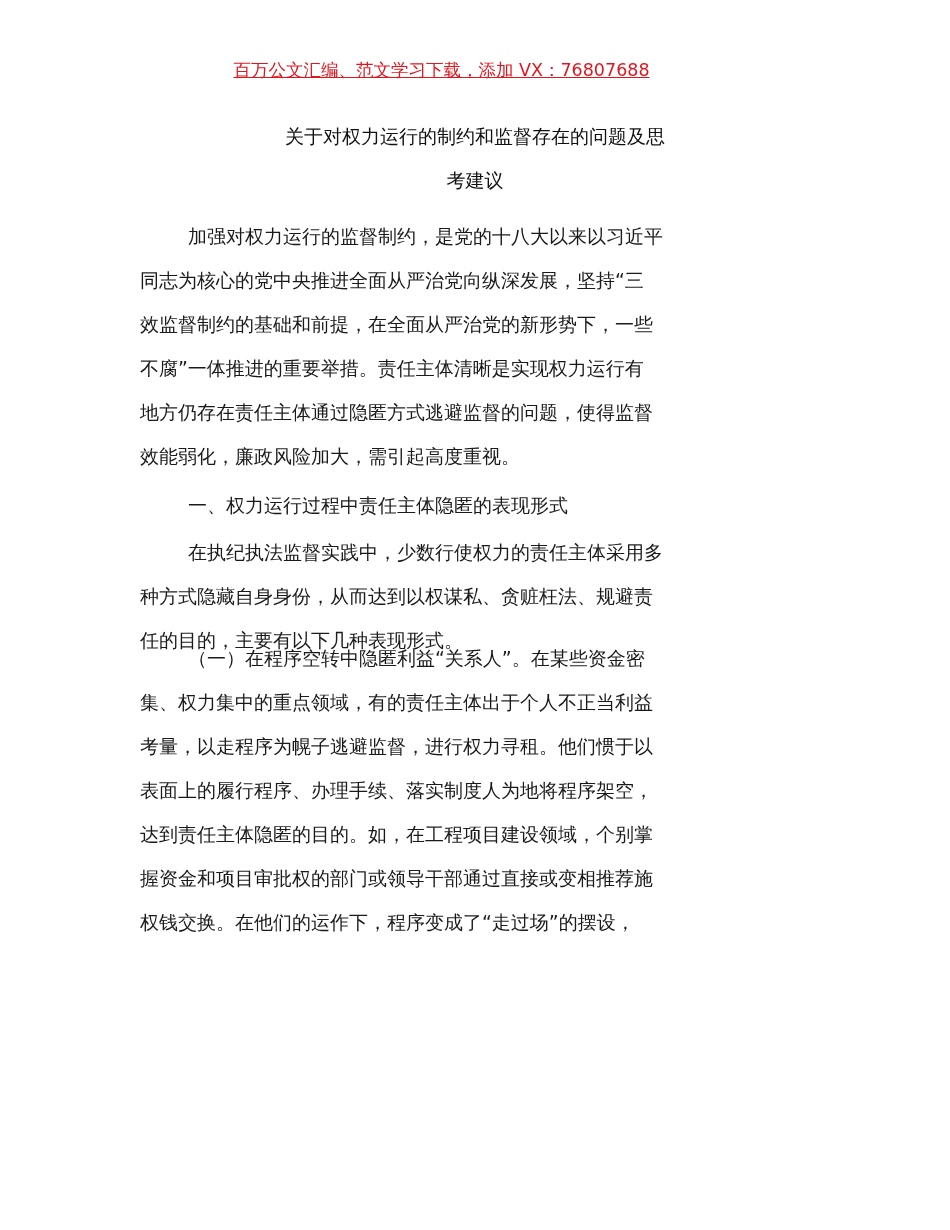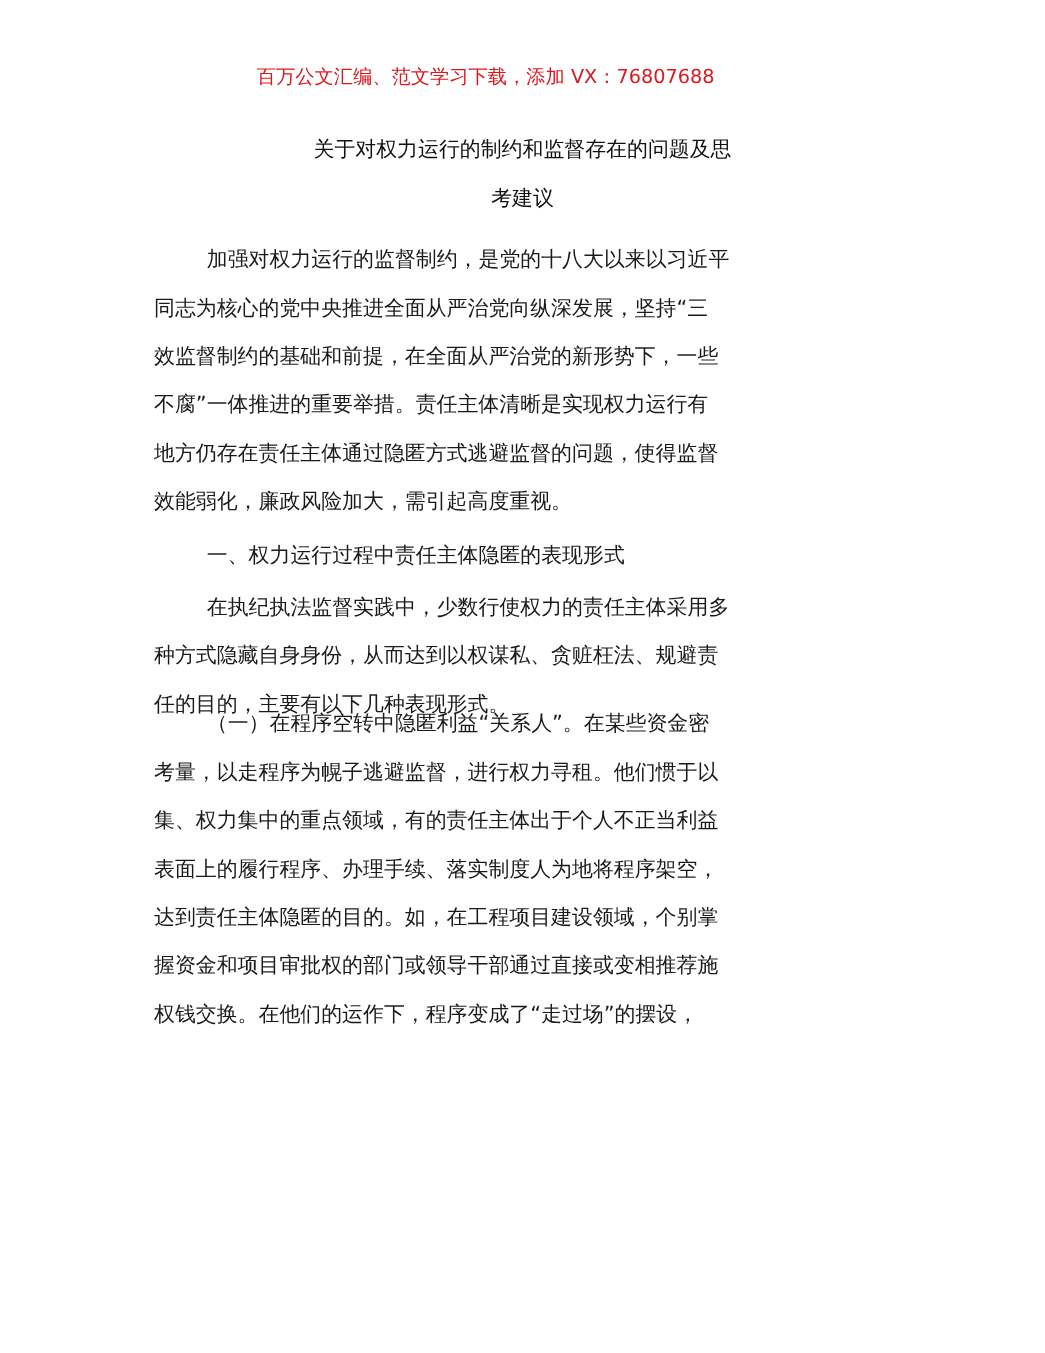--- a/index.html
+++ b/index.html
@@ -1,19 +1,19 @@
 <!DOCTYPE html>
 <html><head>
 <meta charset="utf-8">
 <style>
   html, body { margin: 0; padding: 0; background: #ffffff; }
   body { width: 950px; height: 1230px; position: relative; overflow: hidden;
          font-family: "DejaVu Sans", "Liberation Sans", sans-serif; color: #1a1a1a; }
   .header { position: absolute; top: 58px; left: 0; width: 883px; text-align: center;
-            font-size: 17.5px; line-height: 24px; color: #e0161e; letter-spacing: 0px; }
+            font-size: 17.5px; line-height: 24px; color: #e0161e; letter-spacing: 0px; text-decoration: underline; }
   .title { position: absolute; top: 114px; left: 140px; width: 670px; text-align: center;
            font-size: 30px; line-height: 44px; color: #111; }
   .title .line { display: block; white-space: nowrap; }
   .body { position: absolute; left: 140px; width: 672px; }
   .line { display: block; white-space: nowrap; font-size: 19px; height: 44px; line-height: 44px; }
   .indent { padding-left: 48px; }
   .p1 { top: 214px; }
   .h1 { top: 483px; }
   .p2 { top: 530px; }
   .p3 { top: 636px; }
@@ -42,19 +42,19 @@
 </div>
 
 <div class="body p2">
   <span class="line indent">在执纪执法监督实践中，少数行使权力的责任主体采用多</span>
   <span class="line">种方式隐藏自身身份，从而达到以权谋私、贪赃枉法、规避责</span>
   <span class="line">任的目的，主要有以下几种表现形式。</span>
 </div>
 
 <div class="body p3">
   <span class="line indent">（一）在程序空转中隐匿利益“关系人”。在某些资金密</span>
+  <span class="line">集、权力集中的重点领域，有的责任主体出于个人不正当利益</span>
   <span class="line">考量，以走程序为幌子逃避监督，进行权力寻租。他们惯于以</span>
-  <span class="line">集、权力集中的重点领域，有的责任主体出于个人不正当利益</span>
   <span class="line">表面上的履行程序、办理手续、落实制度人为地将程序架空，</span>
   <span class="line">达到责任主体隐匿的目的。如，在工程项目建设领域，个别掌</span>
   <span class="line">握资金和项目审批权的部门或领导干部通过直接或变相推荐施</span>
   <span class="line">权钱交换。在他们的运作下，程序变成了“走过场”的摆设，</span>
 </div>
 
 </body></html>

